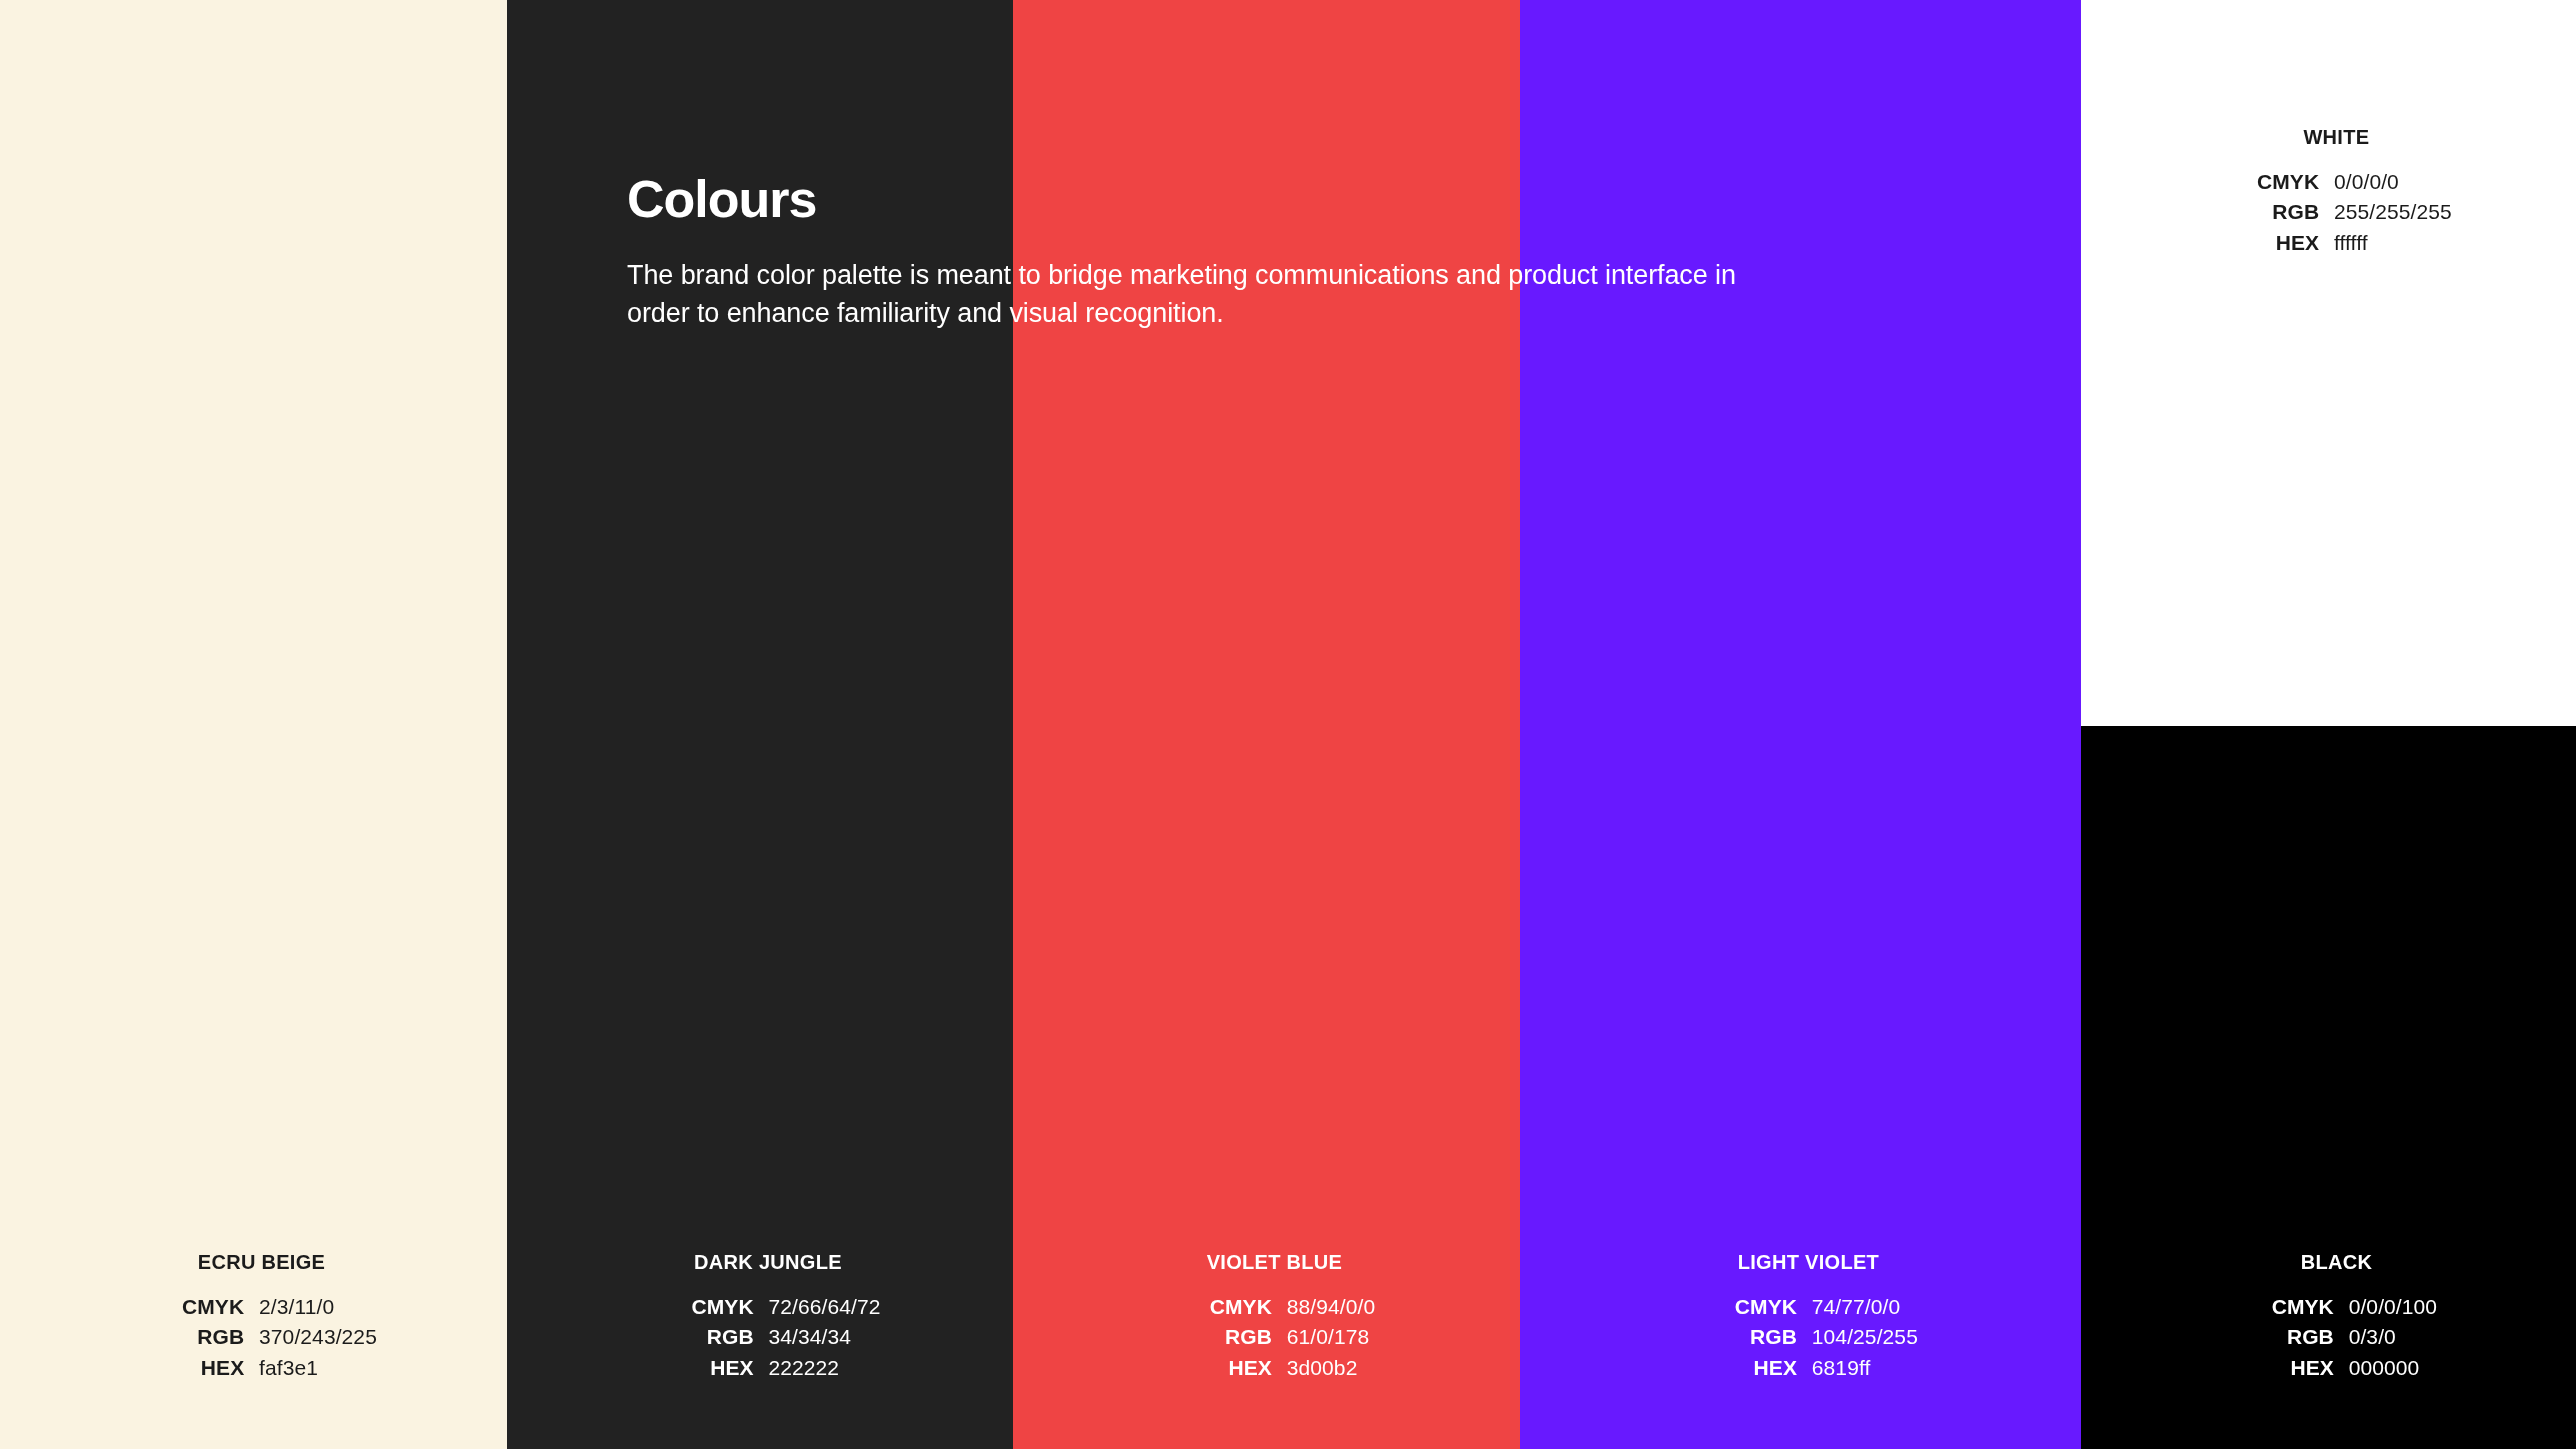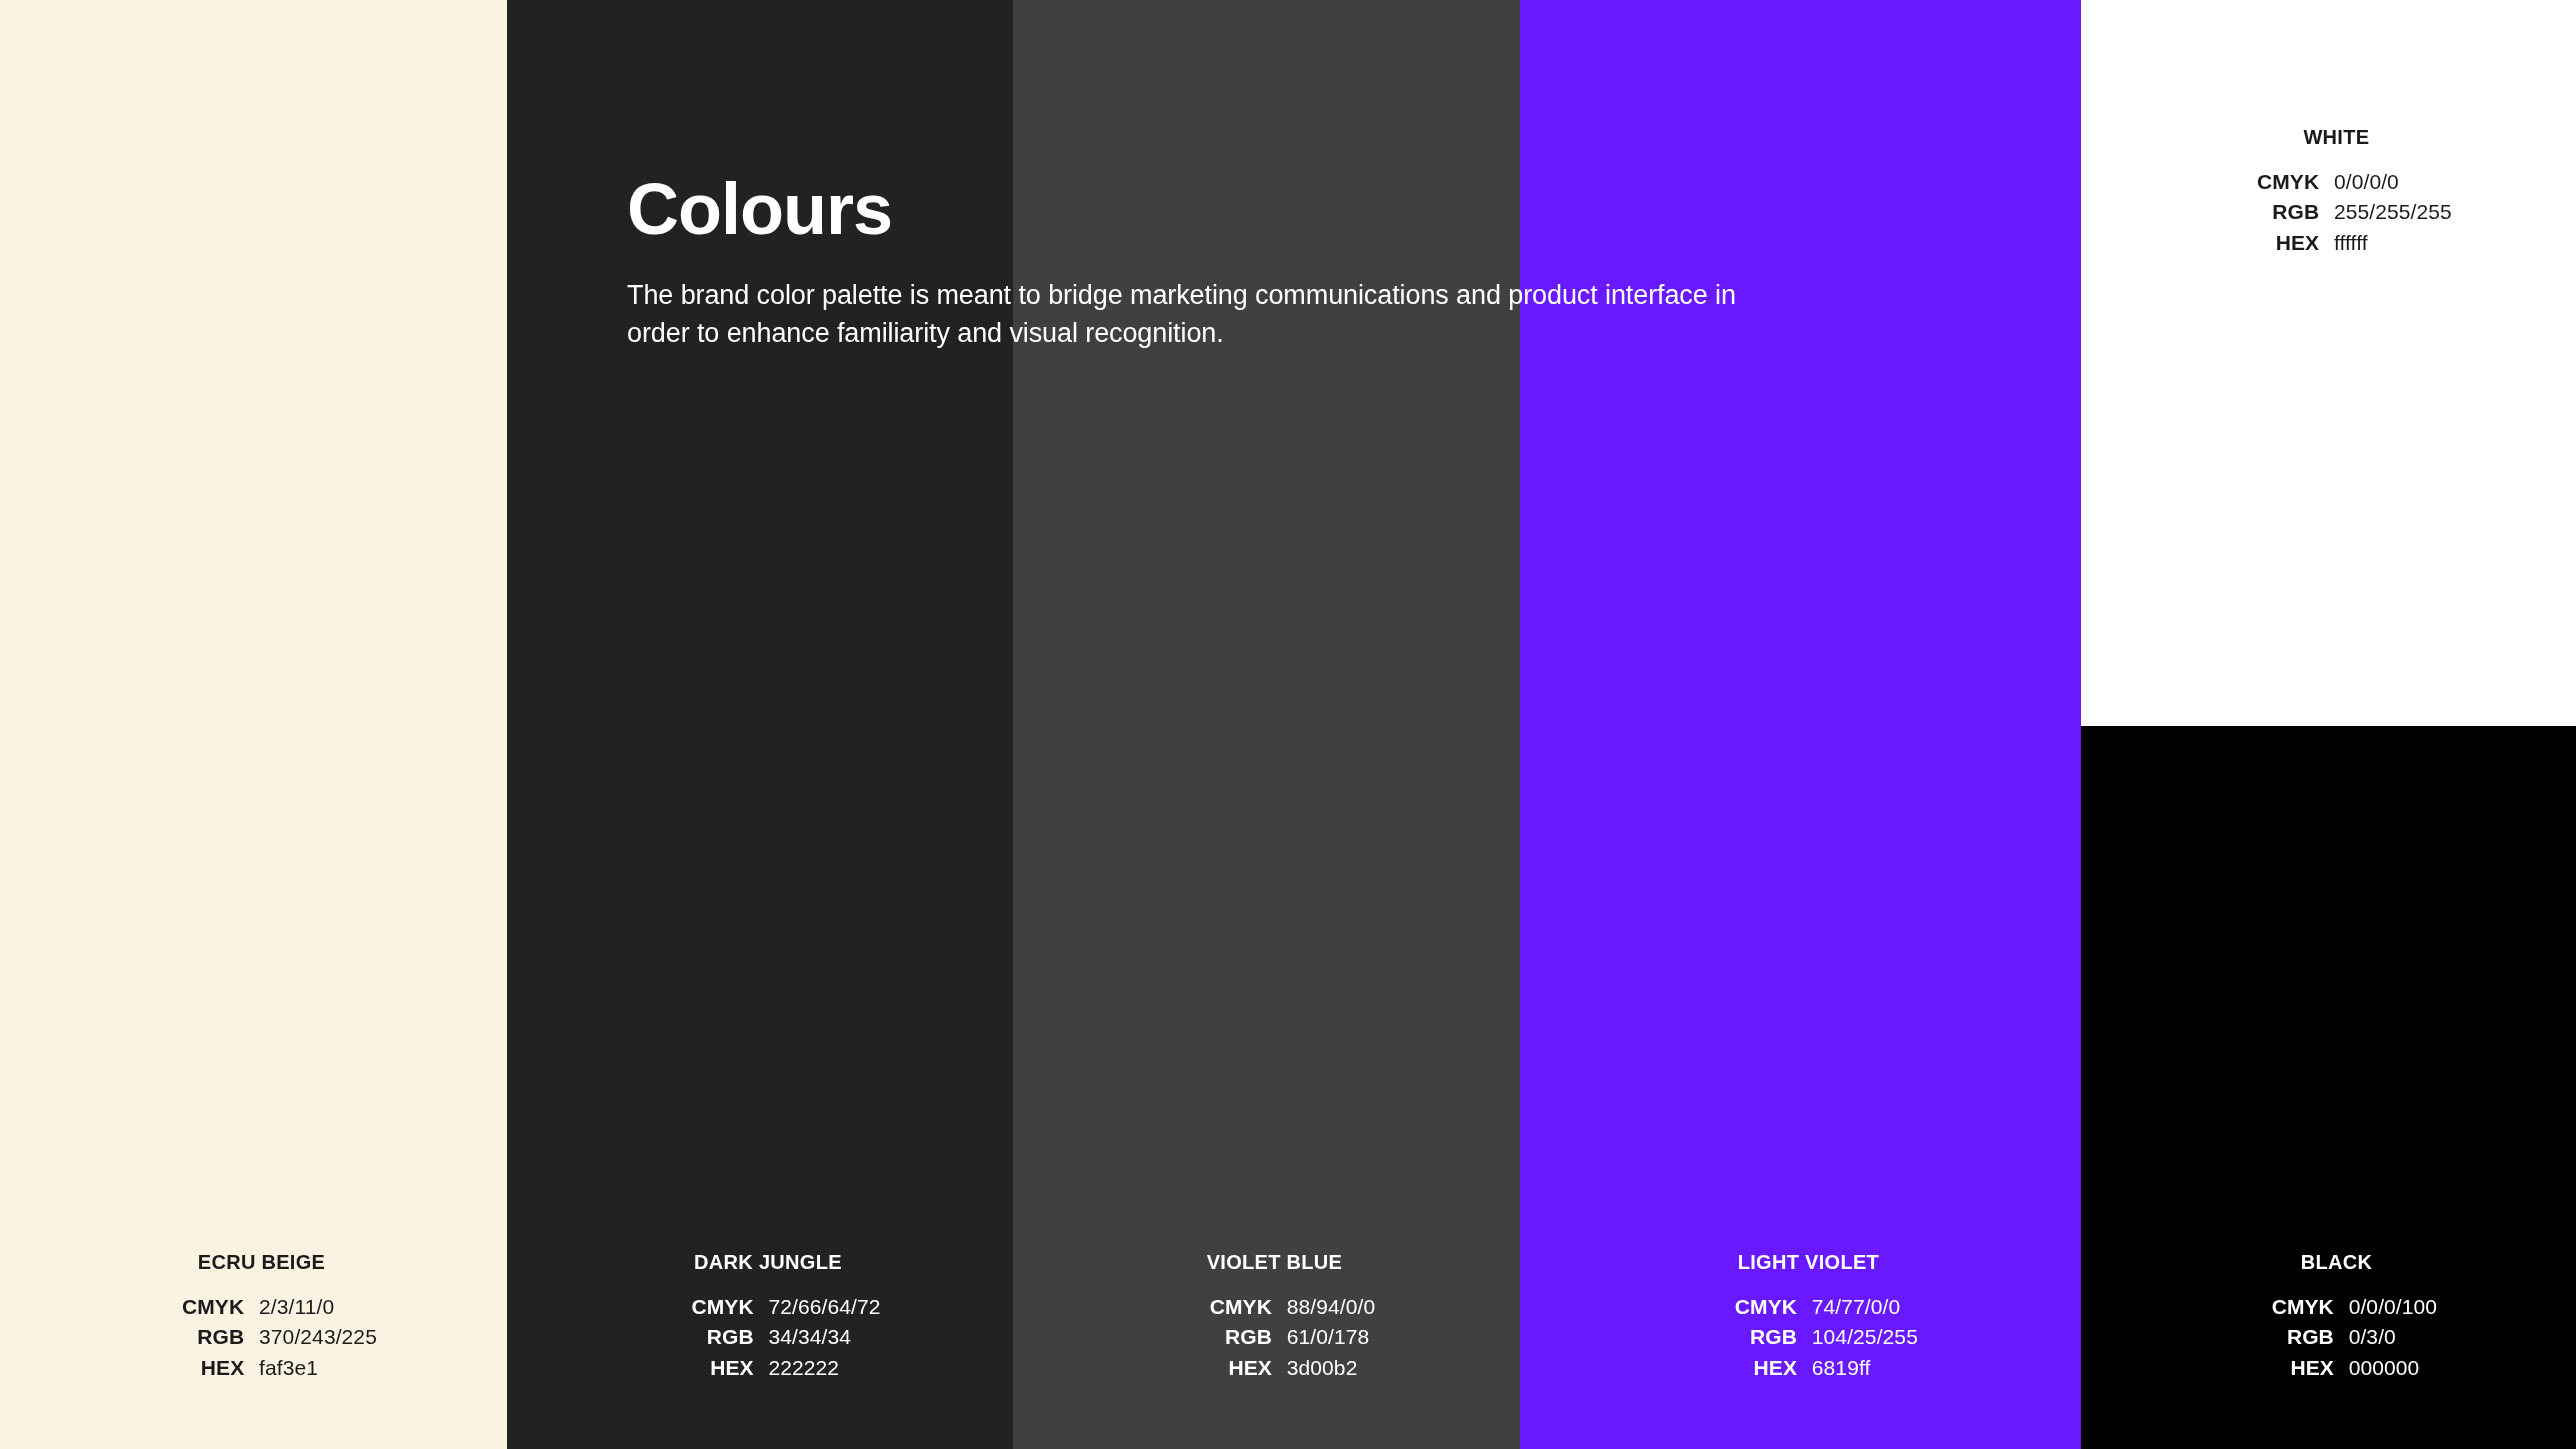--- a/index.html
+++ b/index.html
@@ -24,21 +24,21 @@
   }
 
   
   .col {
     position: relative;
     height: 100%;
     box-sizing: border-box;
   }
   .col-ecru      { width: 518px;  background: #faf3e1; }
   .col-jungle    { width: 517px;  background: #222222; }
-  .col-violet    { width: 518px;  background: #404040; }
+  .col-violet    { width: 518px;  background: #ef4444; }
   .col-lviolet   { width: 573px;  background: #6819ff; }
   .col-split     { width: 506px;  background: #ffffff; display: flex; flex-direction: column; }
 
   .split-white { height: 726px; background: #ffffff; position: relative; }
   .split-black { flex: 1 1 auto;  background: #000000; position: relative; }
 
   
   .caption {
     position: absolute;
     left: 16px;
@@ -90,21 +90,21 @@
   .header {
     position: absolute;
     left: 627px;
     top: 173px;
     width: 1154px;
     z-index: 5;
     pointer-events: none;
   }
   .header-title {
     margin: 0;
-    font-size: 72px;
+    font-size: 52px;
     font-weight: 700;
     color: #ffffff;
     letter-spacing: -1px;
     line-height: 1.0;
   }
   .header-desc {
     margin: 31px 0 0 0;
     font-size: 27px;
     font-weight: 400;
     color: #ffffff;

